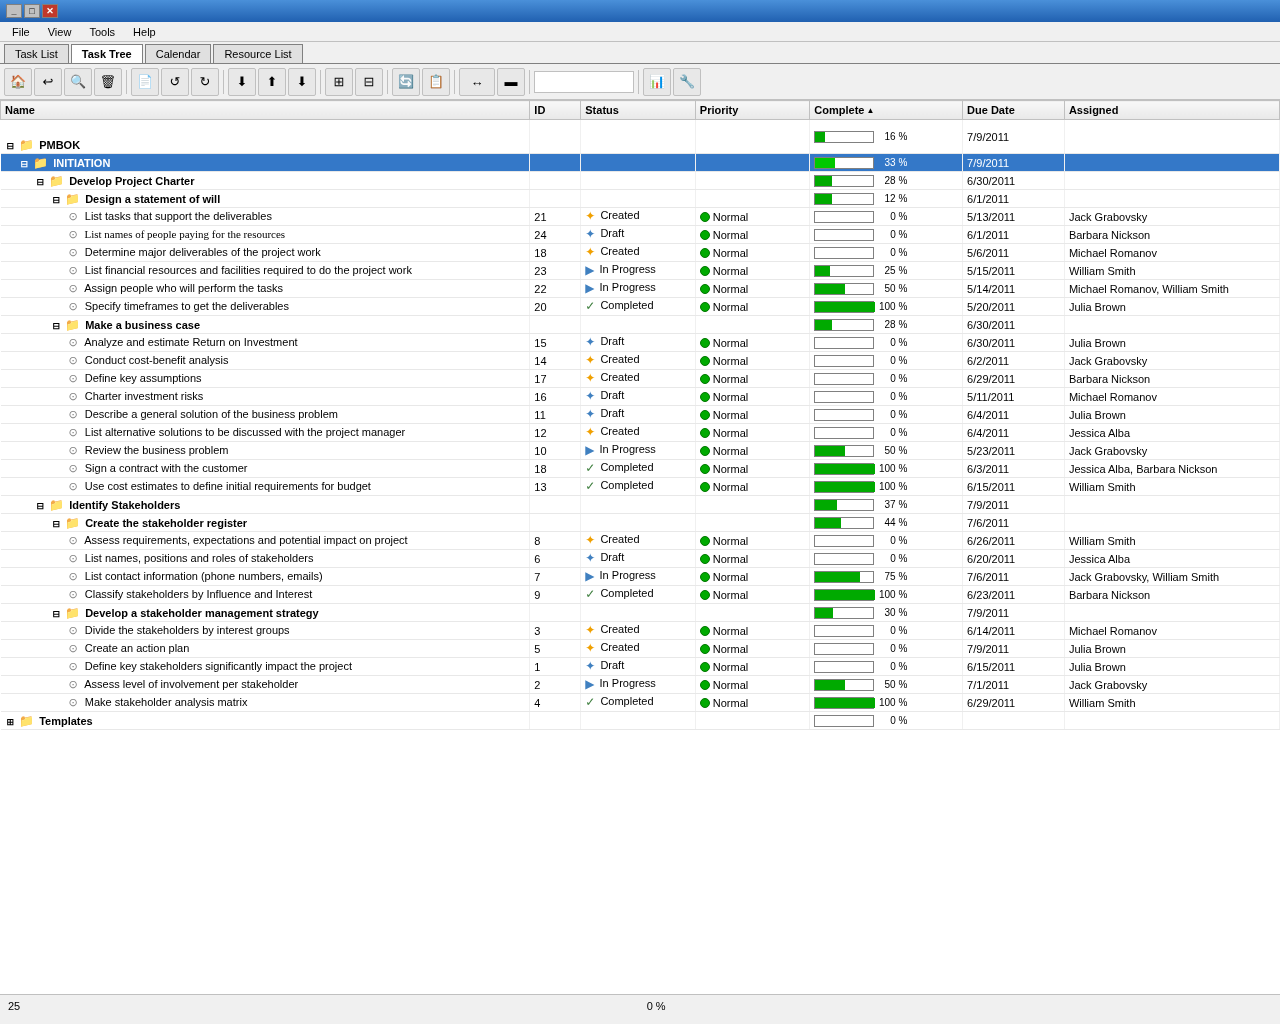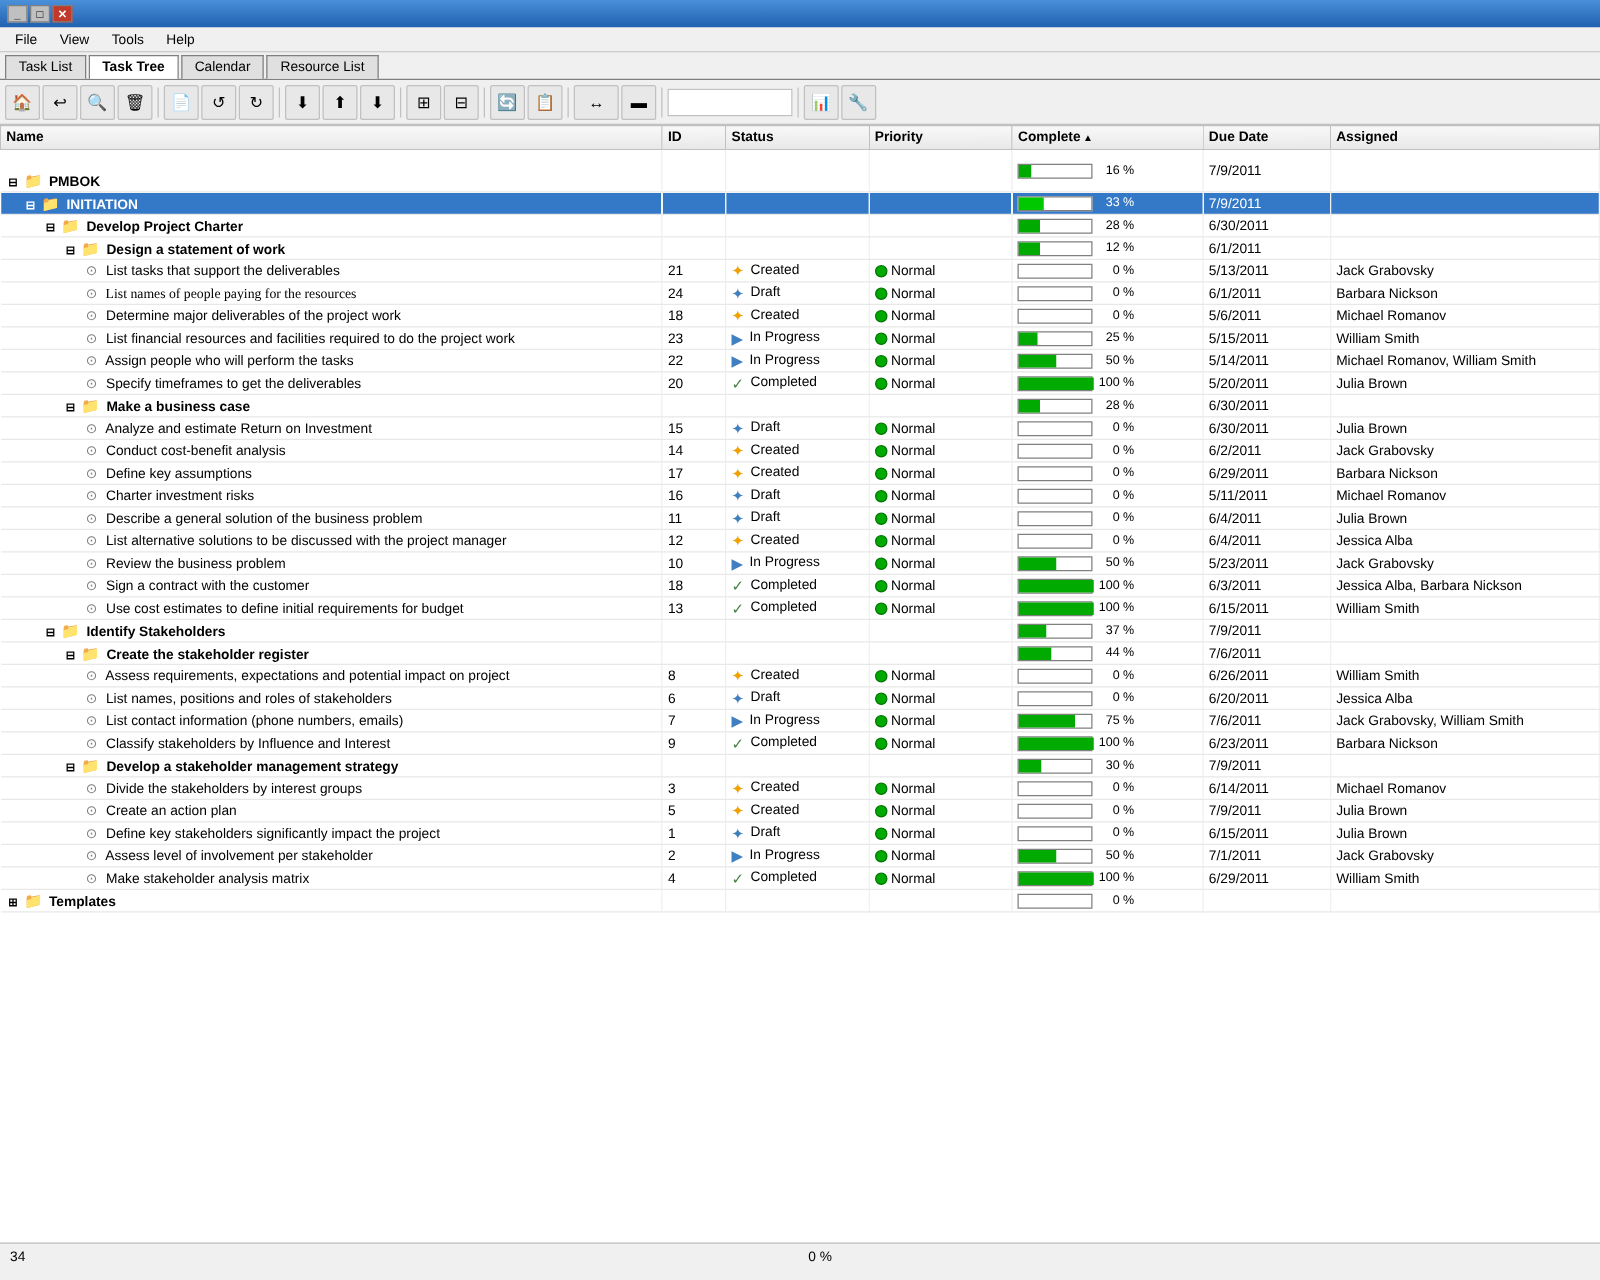--- a/index.html
+++ b/index.html
@@ -311,21 +311,21 @@
   </div>
             </td>
             <td><span style="color:inherit">6/30/2011</span></td>
             <td></td>
           </tr>
           <tr>
       <td style="font-weight:bold;">
         <span class="indent-3" style="display:inline-block;">
           <span class="expand-icon">⊟</span>
           <span style="color:#808080;font-size:12px;margin:0 2px;">📁</span>
-          <span style="color:inherit">Design a statement of work</span>
+          <span style="color:inherit">Design a statement of will</span>
         </span>
       </td>
             <td></td>
             <td></td>
             <td></td>
             <td>
               <div class="complete-cell">
     <div class="progress-bar-container">
                   <div class="progress-bar-fill" style="width:17px;background:#00aa00"></div>
                 </div>
@@ -1140,17 +1140,17 @@
             </td>
             <td></td>
             <td></td>
           </tr>
         </tbody>
     </table>
   </div>
 </div>
 
 <div class="status-bar">
-  <span>34</span>
+  <span>25</span>
   <div class="status-center">
     <span>0 %</span>
   </div>
 </div>
 
 </body></html>

